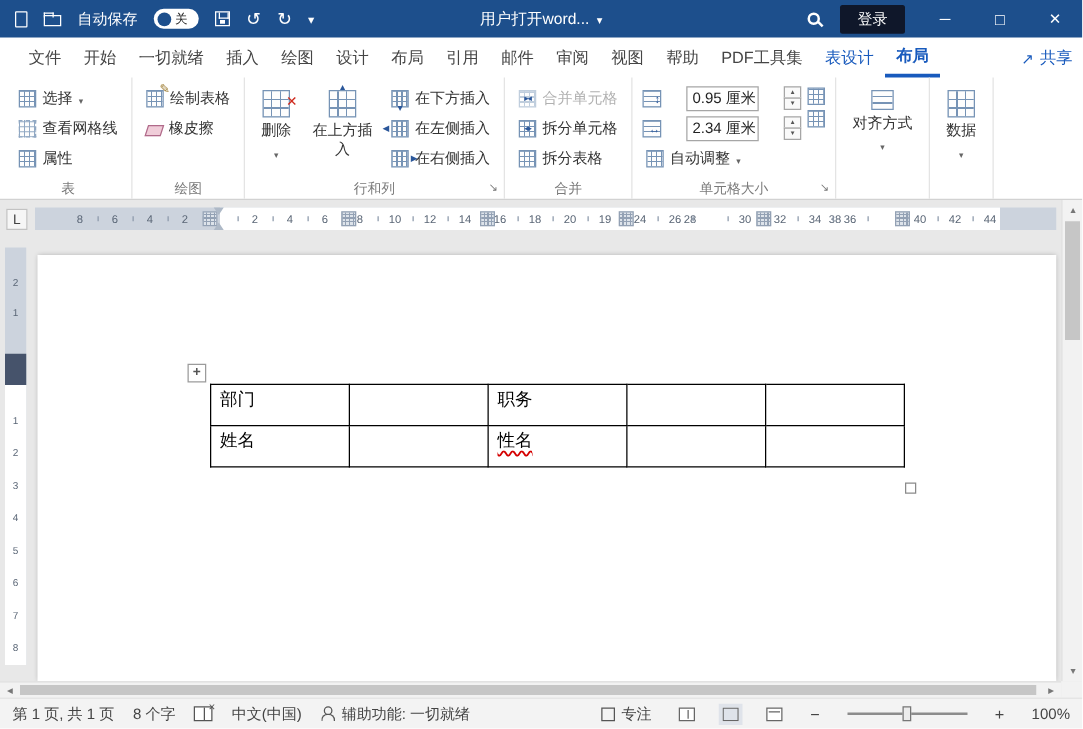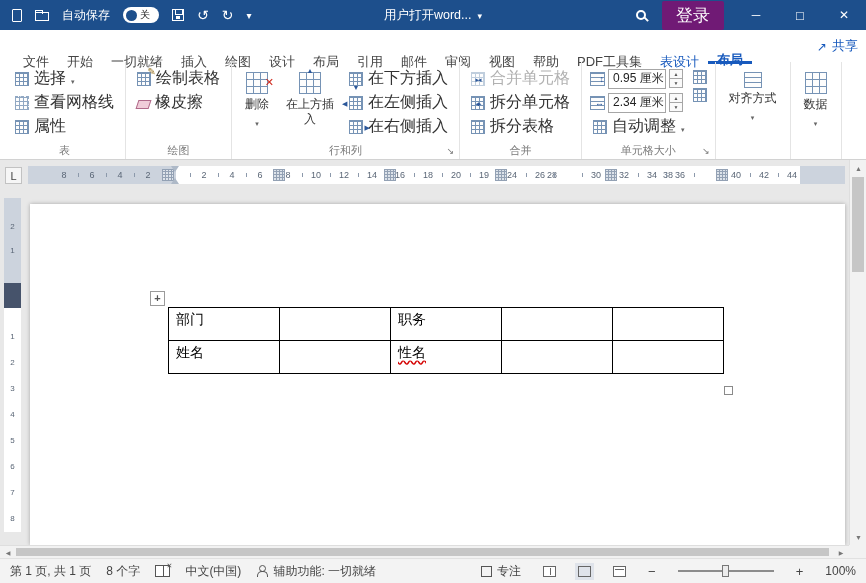--- a/index.html
+++ b/index.html
@@ -21,41 +21,41 @@
   .toggle-text { font-size:10px; color:#222; }
   .glyph { line-height:1; }
   .g-undo::before { content:'↺'; font-size:14px; }
   .g-redo::before { content:'↻'; font-size:14px; }
   .g-more::before { content:'▾'; font-size:10px; }
   .doc-title { position:absolute; left:50%; transform:translateX(-50%); display:flex; align-items:center; gap:6px; font-size:12.5px; white-space:nowrap; }
   .g-caret-w::before { content:'▾'; font-size:9px; }
   .tb-right { margin-left:auto; display:flex; align-items:center; height:100%; }
   .search-icon { position:relative; width:10px; height:10px; border:2px solid #fff; border-radius:50%; margin-right:16px; }
   .search-icon::after { content:''; position:absolute; width:6px; height:2px; background:#fff; right:-5px; bottom:-2px; transform:rotate(45deg); }
-  .login-btn { background:#701a75; color:#fff; padding:3px 14px; border-radius:2px; font-size:17px; margin-right:10px; }
+  .login-btn { background:#0f172a; color:#fff; padding:3px 14px; border-radius:2px; font-size:12px; margin-right:10px; }
   .win-btn { width:44px; height:30px; display:flex; align-items:center; justify-content:center; font-size:12px; }
   .win-min::before { content:'─'; }
   .win-max::before { content:'□'; font-size:13px; }
   .win-close::before { content:'✕'; }
 
   
   .tabrow { display:flex; align-items:center; height:32px; background:#fff; padding-left:14px; }
   .tabs { display:flex; align-items:center; height:32px; }
-  .tab { padding:16px 9px; height:32px; line-height:32px; font-size:13px; color:#454545; white-space:nowrap; }
+  .tab { padding:0 9px; height:32px; line-height:32px; font-size:13px; color:#454545; white-space:nowrap; }
   .tab.contextual { color:#185abd; }
   .tab.active { color:#185abd; font-weight:bold; border-bottom:3px solid #185abd; line-height:29px; }
   .share-btn { margin-left:auto; margin-right:8px; display:flex; align-items:center; gap:5px; color:#185abd; font-size:13px; }
   .share-icon::before { content:'↗'; font-size:12px; }
 
   
   .ribbon { display:flex; height:98px; background:#fff; border-bottom:1px solid #d2d2d2; padding-left:4px; }
   .rgroup { position:relative; display:flex; align-items:flex-start; gap:5px; border-right:1px solid #e4e4e4; padding:5px 8px 16px 8px; }
   .rgroup-label { position:absolute; bottom:1px; left:0; right:0; text-align:center; font-size:11px; color:#7a7a7a; }
   .vstack { display:flex; flex-direction:column; gap:1px; }
-  .sbtn { display:flex; align-items:center; gap:5px; height:23px; padding:0 3px; font-size:16px; color:#333; white-space:nowrap; border-radius:2px; }
+  .sbtn { display:flex; align-items:center; gap:5px; height:23px; padding:0 3px; font-size:12px; color:#333; white-space:nowrap; border-radius:2px; }
   .sbtn.disabled { color:#b1b1b1; }
   .sbtn.disabled .gicon { opacity:.45; }
   .bbtn { display:flex; flex-direction:column; align-items:center; gap:3px; padding:5px 5px 0; font-size:12px; color:#333; text-align:center; }
   .bbtn-label { max-width:52px; line-height:1.25; }
   .caret::before { content:'▾'; font-size:7px; color:#666; }
   .gicon { flex:none; width:14px; height:14px; border:1px solid #7693b5; background-color:#fdfdfd;
     background-image:repeating-linear-gradient(0deg,transparent 0 3px,#7693b5 3px 4px),repeating-linear-gradient(90deg,transparent 0 3px,#7693b5 3px 4px); }
   .gicon.dashed { border-style:dashed; opacity:.8; }
   .gicon.lg { width:22px; height:22px;
     background-image:repeating-linear-gradient(0deg,transparent 0 6px,#7693b5 6px 7px),repeating-linear-gradient(90deg,transparent 0 6px,#7693b5 6px 7px); }
@@ -68,21 +68,21 @@
   .ov-x { right:-6px; top:5px; color:#cf2b1f; font-size:11px; font-weight:bold; } .ov-x::before { content:'✕'; }
   .ov-merge { left:50%; top:50%; transform:translate(-50%,-50%); letter-spacing:-1px; } .ov-merge::before { content:'▸◂'; }
   .ov-split { left:50%; top:50%; transform:translate(-50%,-50%); letter-spacing:-1px; } .ov-split::before { content:'◂▸'; }
   .ov-pencil { right:-5px; top:-5px; font-size:10px; color:#9c7a2e; } .ov-pencil::before { content:'✎'; }
   .eraser-icon { flex:none; width:13px; height:9px; background:#f0cdd9; border:1px solid #b06a8a; transform:skewX(-18deg); margin-top:3px; }
   .dim-icon { flex:none; position:relative; width:15px; height:14px; border:1px solid #7693b5; background-color:#fdfdfd;
     background-image:repeating-linear-gradient(0deg,transparent 0 3px,#7693b5 3px 4px); }
   .dim-icon::after { position:absolute; right:0px; top:1px; font-size:9px; color:#2b579a; }
   .dim-h::after { content:'↕'; }
   .dim-w::after { content:'↔'; }
-  .spinrow { display:flex; align-items:center; gap:3px; height:23px; }
+  .spinrow { display:flex; align-items:center; gap:20px; height:23px; }
   .spin-input { width:58px; height:20px; border:1px solid #a6a6a6; background:#fff; font-size:12px; color:#222; display:flex; align-items:center; padding:0 4px; white-space:nowrap; }
   .spin-btns { display:flex; flex-direction:column; }
   .spin-btns span { width:14px; height:10px; border:1px solid #a6a6a6; background:#fafafa; color:#555; display:flex; align-items:center; justify-content:center; }
   .spin-btns span + span { margin-top:-1px; }
   .spin-up::before { content:'▲'; font-size:5px; }
   .spin-down::before { content:'▼'; font-size:5px; }
   .launcher { position:absolute; right:3px; bottom:3px; width:11px; height:11px; display:flex; align-items:center; justify-content:center; color:#777; }
   .launcher::before { content:'↘'; font-size:9px; }
   .align-icon { width:18px; height:16px; border:1px solid #7693b5; background-color:#fdfdfd;
     background-image:repeating-linear-gradient(0deg,transparent 0 4px,#7693b5 4px 5px); }

